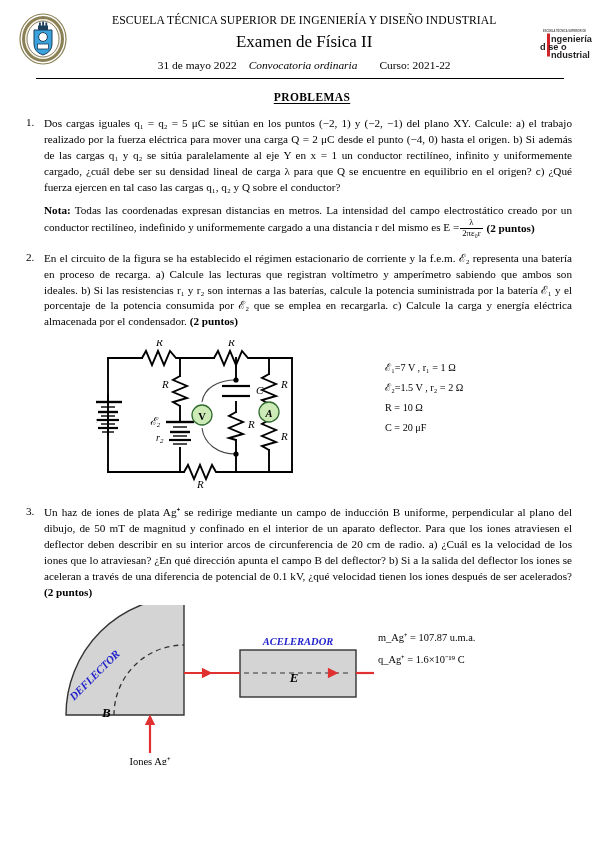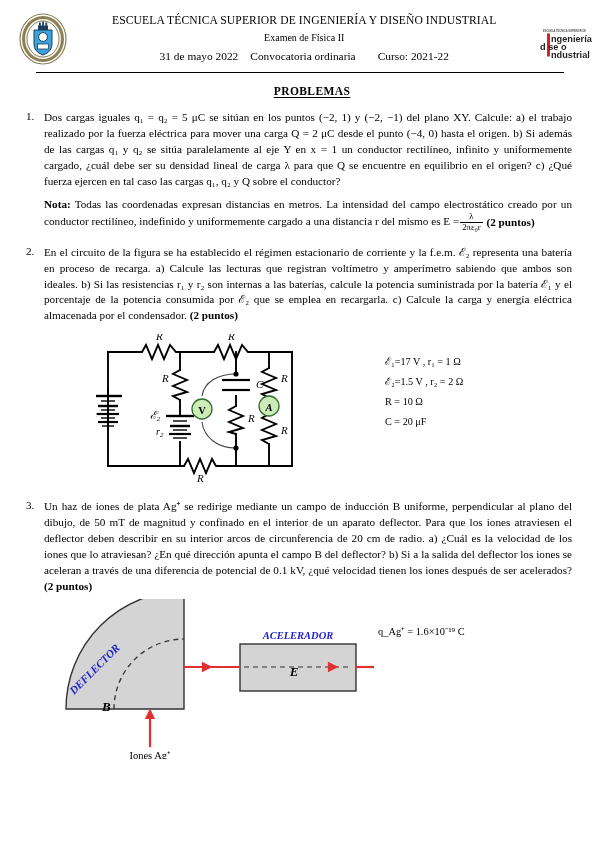--- a/index.html
+++ b/index.html
@@ -14,25 +14,25 @@
   .page{ width:600px;height:848px;position:relative; }
 
   
   .header{ position:relative;padding:10px 18px 0 18px; }
   .hdr-row{ display:flex;align-items:flex-start;gap:44px; }
   .crest{ width:50px;height:52px;flex:0 0 50px;margin-top:3px; }
   .hdr-mid{ flex:1 1 auto;text-align:center;padding-top:4px; }
   .school-name{
     font-size:11.6px;letter-spacing:.1px;white-space:nowrap;
   }
-  .exam-title{ font-size:10px;margin-top:5px; }
+  .exam-title{ font-size:17px;margin-top:5px; }
   .dateline{ font-size:11.4px;margin-top:7px; }
   .dateline span{ display:inline-block; }
   .d1{ margin-right:12px; }
-  .d2{ margin-right:22px; }
+  .d2{ margin-right:22px;font-style:italic; }
   .brand{ width:66px;flex:0 0 66px;margin-top:16px; }
 
   .rule{ border:0;border-top:1.1px solid #000;margin:7px 18px 0 18px; }
 
   .problemas{
     text-align:center;font-weight:bold;font-size:11.5px;
     margin-top:12px;letter-spacing:.4px;
     text-decoration:underline;text-underline-offset:2px;padding-left:24px;
   }
 
@@ -234,21 +234,21 @@
         <text x="185" y="100">R</text>
         <text x="160" y="54">C</text>
         <text x="-10" y="62" font-size="11">ℰ<tspan font-size="7" dy="2">1</tspan></text>
         <text x="-6" y="81" font-size="10">r<tspan font-size="7" dy="2">1</tspan></text>
         <text x="54" y="85" font-size="11">ℰ<tspan font-size="7" dy="2">2</tspan></text>
         <text x="60" y="101" font-size="10">r<tspan font-size="7" dy="2">2</tspan></text>
       </g>
     </svg>
 
     <div class="circ-values">
-      <div>ℰ₁=17 V , r₁ = 1 Ω</div>
+      <div>ℰ₁=7 V , r₁ = 1 Ω</div>
       <div>ℰ₂=1.5 V , r₂ = 2 Ω</div>
       <div>R = 10 Ω</div>
       <div>C = 20 μF</div>
     </div>
   </div>
 
   <div class="plist">
     <div class="prob">
       <div class="pnum">3.</div>
       <div class="ptext">
@@ -280,17 +280,18 @@
         <path d="M312 68 H330"></path>
         <polygon points="292,68 285,64.6 285,71.4"></polygon>
         <path d="M106 148 V112"></path>
         <polygon points="106,112 102.6,119 109.4,119"></polygon>
       </g>
 
       <text x="106" y="160" text-anchor="middle" font-family="Liberation Serif, serif" font-size="10.5" fill="#000">Iones Ag⁺</text>
     </svg>
 
     <div class="defl-values">
+      <div>m_Ag⁺ = 107.87 u.m.a.</div>
       <div>q_Ag⁺ = 1.6×10⁻¹⁹ C</div>
     </div>
   </div>
 
 </div>
 
 </body></html>

